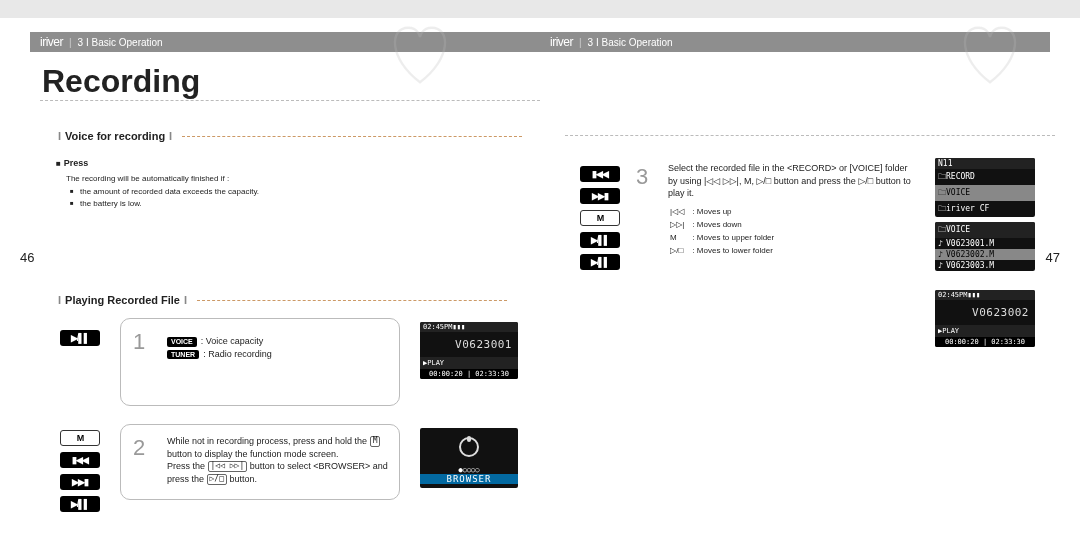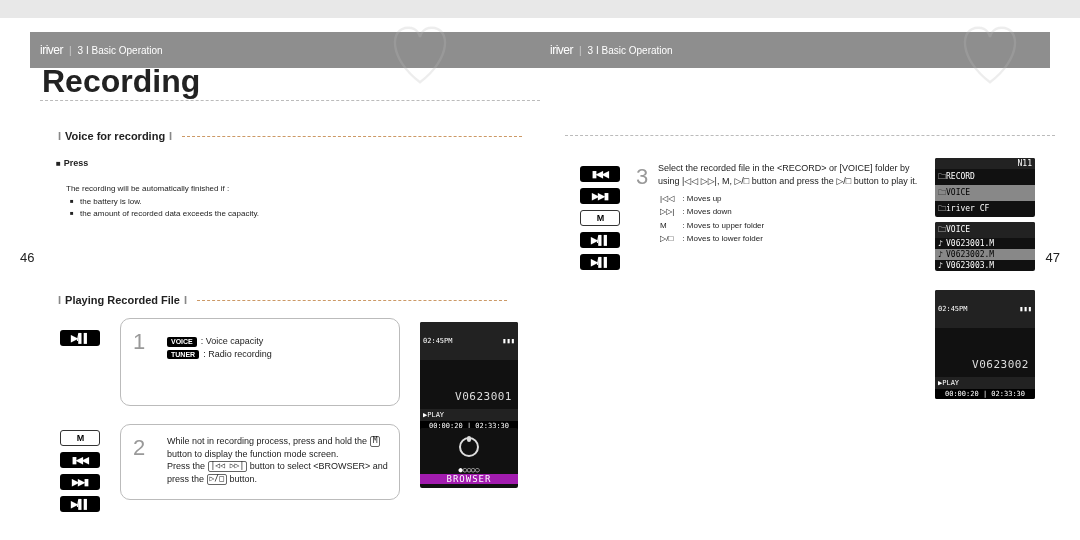--- a/index.html
+++ b/index.html
@@ -15,21 +15,21 @@
   }
   .top-gray {
     position: absolute;
     top: 0; left: 0; right: 0;
     height: 18px;
     background: #e8e8e8;
   }
   .header-bar {
     position: absolute;
     top: 32px; left: 30px; right: 30px;
-    height: 36px;
+    height: 20px;
     background: #8e8e8e;
     color: #fff;
     display: flex;
   }
   .header-half {
     flex: 1;
     display: flex;
     align-items: center;
     padding-left: 10px;
     font-size: 10px;
@@ -72,21 +72,21 @@
 
   
   .note-title { position: absolute; top: 130px; left: 58px; }
   .note-box {
     position: absolute;
     top: 158px; left: 56px;
     width: 460px;
   }
   .note-box .hd { font-weight: bold; font-size: 9px; }
   .note-box .hd .sq { font-size: 8px; margin-right: 3px; }
-  .note-box p { font-size: 8px; margin: 16px 0 3px 10px; }
+  .note-box p { font-size: 8px; margin: 6px 0 3px 10px; }
   .note-box ul { margin-left: 24px; }
   .note-box li { font-size: 8px; list-style: none; position: relative; line-height: 1.5; }
   .note-box li::before { content: "■"; font-size: 6px; position: absolute; left: -10px; top: 1px; }
 
   .page-num {
     position: absolute;
     top: 250px;
     font-size: 13px;
     font-weight: normal;
   }
@@ -157,22 +157,22 @@
   .screen {
     position: absolute;
     width: 98px;
     background: #111;
     color: #fff;
     font-family: monospace;
     font-size: 8px;
     border-radius: 2px;
     overflow: hidden;
   }
-  .screen .rowtop { background: #222; padding: 15px 3px; display: flex; justify-content: space-between; font-size:7px;}
-  .screen .mid { text-align: right; padding: 6px 6px; font-size: 11px; letter-spacing: 0.5px; color:#ddd;margin-top:24px;}
+  .screen .rowtop { background: #222; padding: 1px 3px; display: flex; justify-content: flex-start; font-size:7px;}
+  .screen .mid { text-align: right; padding: 6px 6px; font-size: 11px; letter-spacing: 0.5px; color:#ddd;}
   .screen .play { background: #222; padding: 2px 3px; font-size:7px;}
   .screen .time { background: #000; text-align: center; font-size:7px; padding:1px 0;}
   .screen.browser .bmid {
     height: 38px;
     display:flex; align-items:center; justify-content:center;
     font-size:8px;
   }
   .screen .line { padding: 1px 3px; font-size:8px; }
   .screen .sel { background:#888; color:#000; }
   .screen .ico { display:inline-block; width:8px; }
@@ -221,22 +221,22 @@
   <span class="bar">I</span>
   <span>Voice for recording</span>
   <span class="bar">I</span>
   <span style="flex:1;border-top:1px dashed #c96;align-self:center;margin-left:6px;width:340px;display:inline-block;"></span>
 </div>
 
 <div class="note-box">
   <div class="hd"><span class="sq">■</span><span>Press</span></div>
   <p>The recording will be automatically finished if :</p>
   <ul>
+    <li>the amount of recorded data exceeds the capacity.</li>
     <li>the battery is low.</li>
-    <li>the amount of recorded data exceeds the capacity.</li>
   </ul>
 </div>
 
 <div class="page-num l">46</div>
 <div class="page-num r">47</div>
 
 <div class="section-title play-title">
   <span class="bar">I</span>
   <span>Playing Recorded File</span>
   <span class="bar">I</span>
@@ -284,36 +284,36 @@
   </div>
 </div>
 <div class="screen browser" style="top:428px;left:420px;height:60px;">
   <div class="bmid">
     <svg width="26" height="22" viewBox="0 0 26 22">
         <circle cx="13" cy="11" r="9" fill="none" stroke="#ddd" stroke-width="2"></circle>
         <rect x="11" y="0" width="4" height="6" rx="2" fill="#ddd"></rect>
       </svg>
   </div>
   <div style="text-align:center;font-size:7px;">●○○○○</div>
-  <div style="text-align:center;background:#a21caf;font-size:9px;letter-spacing:1px;">BROWSER</div>
+  <div style="text-align:center;background:#0369a1;font-size:9px;letter-spacing:1px;">BROWSER</div>
 </div>
 
 <div class="rule right"></div>
 
 <div class="icon-stack" style="top:166px;left:580px;">
   <span class="icon-btn">▮◀◀</span>
   <span class="icon-btn">▶▶▮</span>
   <span class="icon-btn white">M</span>
   <span class="icon-btn">▶/▌▌</span>
   <span class="icon-btn">▶/▌▌</span>
 </div>
 
 <div style="position:absolute;top:162px;left:638px;width:280px;font-size:9px;line-height:1.4;">
   <div style="position:absolute;left:-2px;top:0;font-size:22px;color:#999;">3</div>
-  <div style="margin-left:20px;">
+  <div style="margin-left:30px;">
     <span>Select the recorded file in the &lt;RECORD&gt; or [VOICE] folder by using </span>
     <span class="sym">|◁◁ ▷▷|</span>,
     <span class="sym">M</span>,
     <span class="sym">▷/□</span>
     <span> button and press the </span>
     <span class="sym">▷/□</span>
     <span> button to play it.</span>
     <table class="legend">
       <tbody>
           <tr>
@@ -331,21 +331,21 @@
       <tr>
             <td><span class="sym">▷/□</span></td>
             <td>: <span>Moves to lower folder</span></td>
           </tr>
     </tbody>
       </table>
   </div>
 </div>
 
 <div class="screen" style="top:158px;right:45px;width:100px;">
-  <div class="line" style="background:#222;text-align:right;">N11</div>
+  <div class="line" style="background:#222;text-align:left;">N11</div>
   <div class="line"><span class="ico">🗀</span><span>RECORD</span></div>
   <div class="line sel"><span class="ico">🗀</span><span>VOICE</span></div>
   <div class="line"><span class="ico">🗀</span><span>iriver CF</span></div>
 </div>
 
 <div class="screen" style="top:222px;right:45px;width:100px;">
   <div class="line" style="background:#222;"><span class="ico">🗀</span><span>VOICE</span></div>
   <div class="line"><span class="ico">♪</span><span>V0623001.M</span></div>
   <div class="line sel"><span class="ico">♪</span><span>V0623002.M</span></div>
   <div class="line"><span class="ico">♪</span><span>V0623003.M</span></div>

